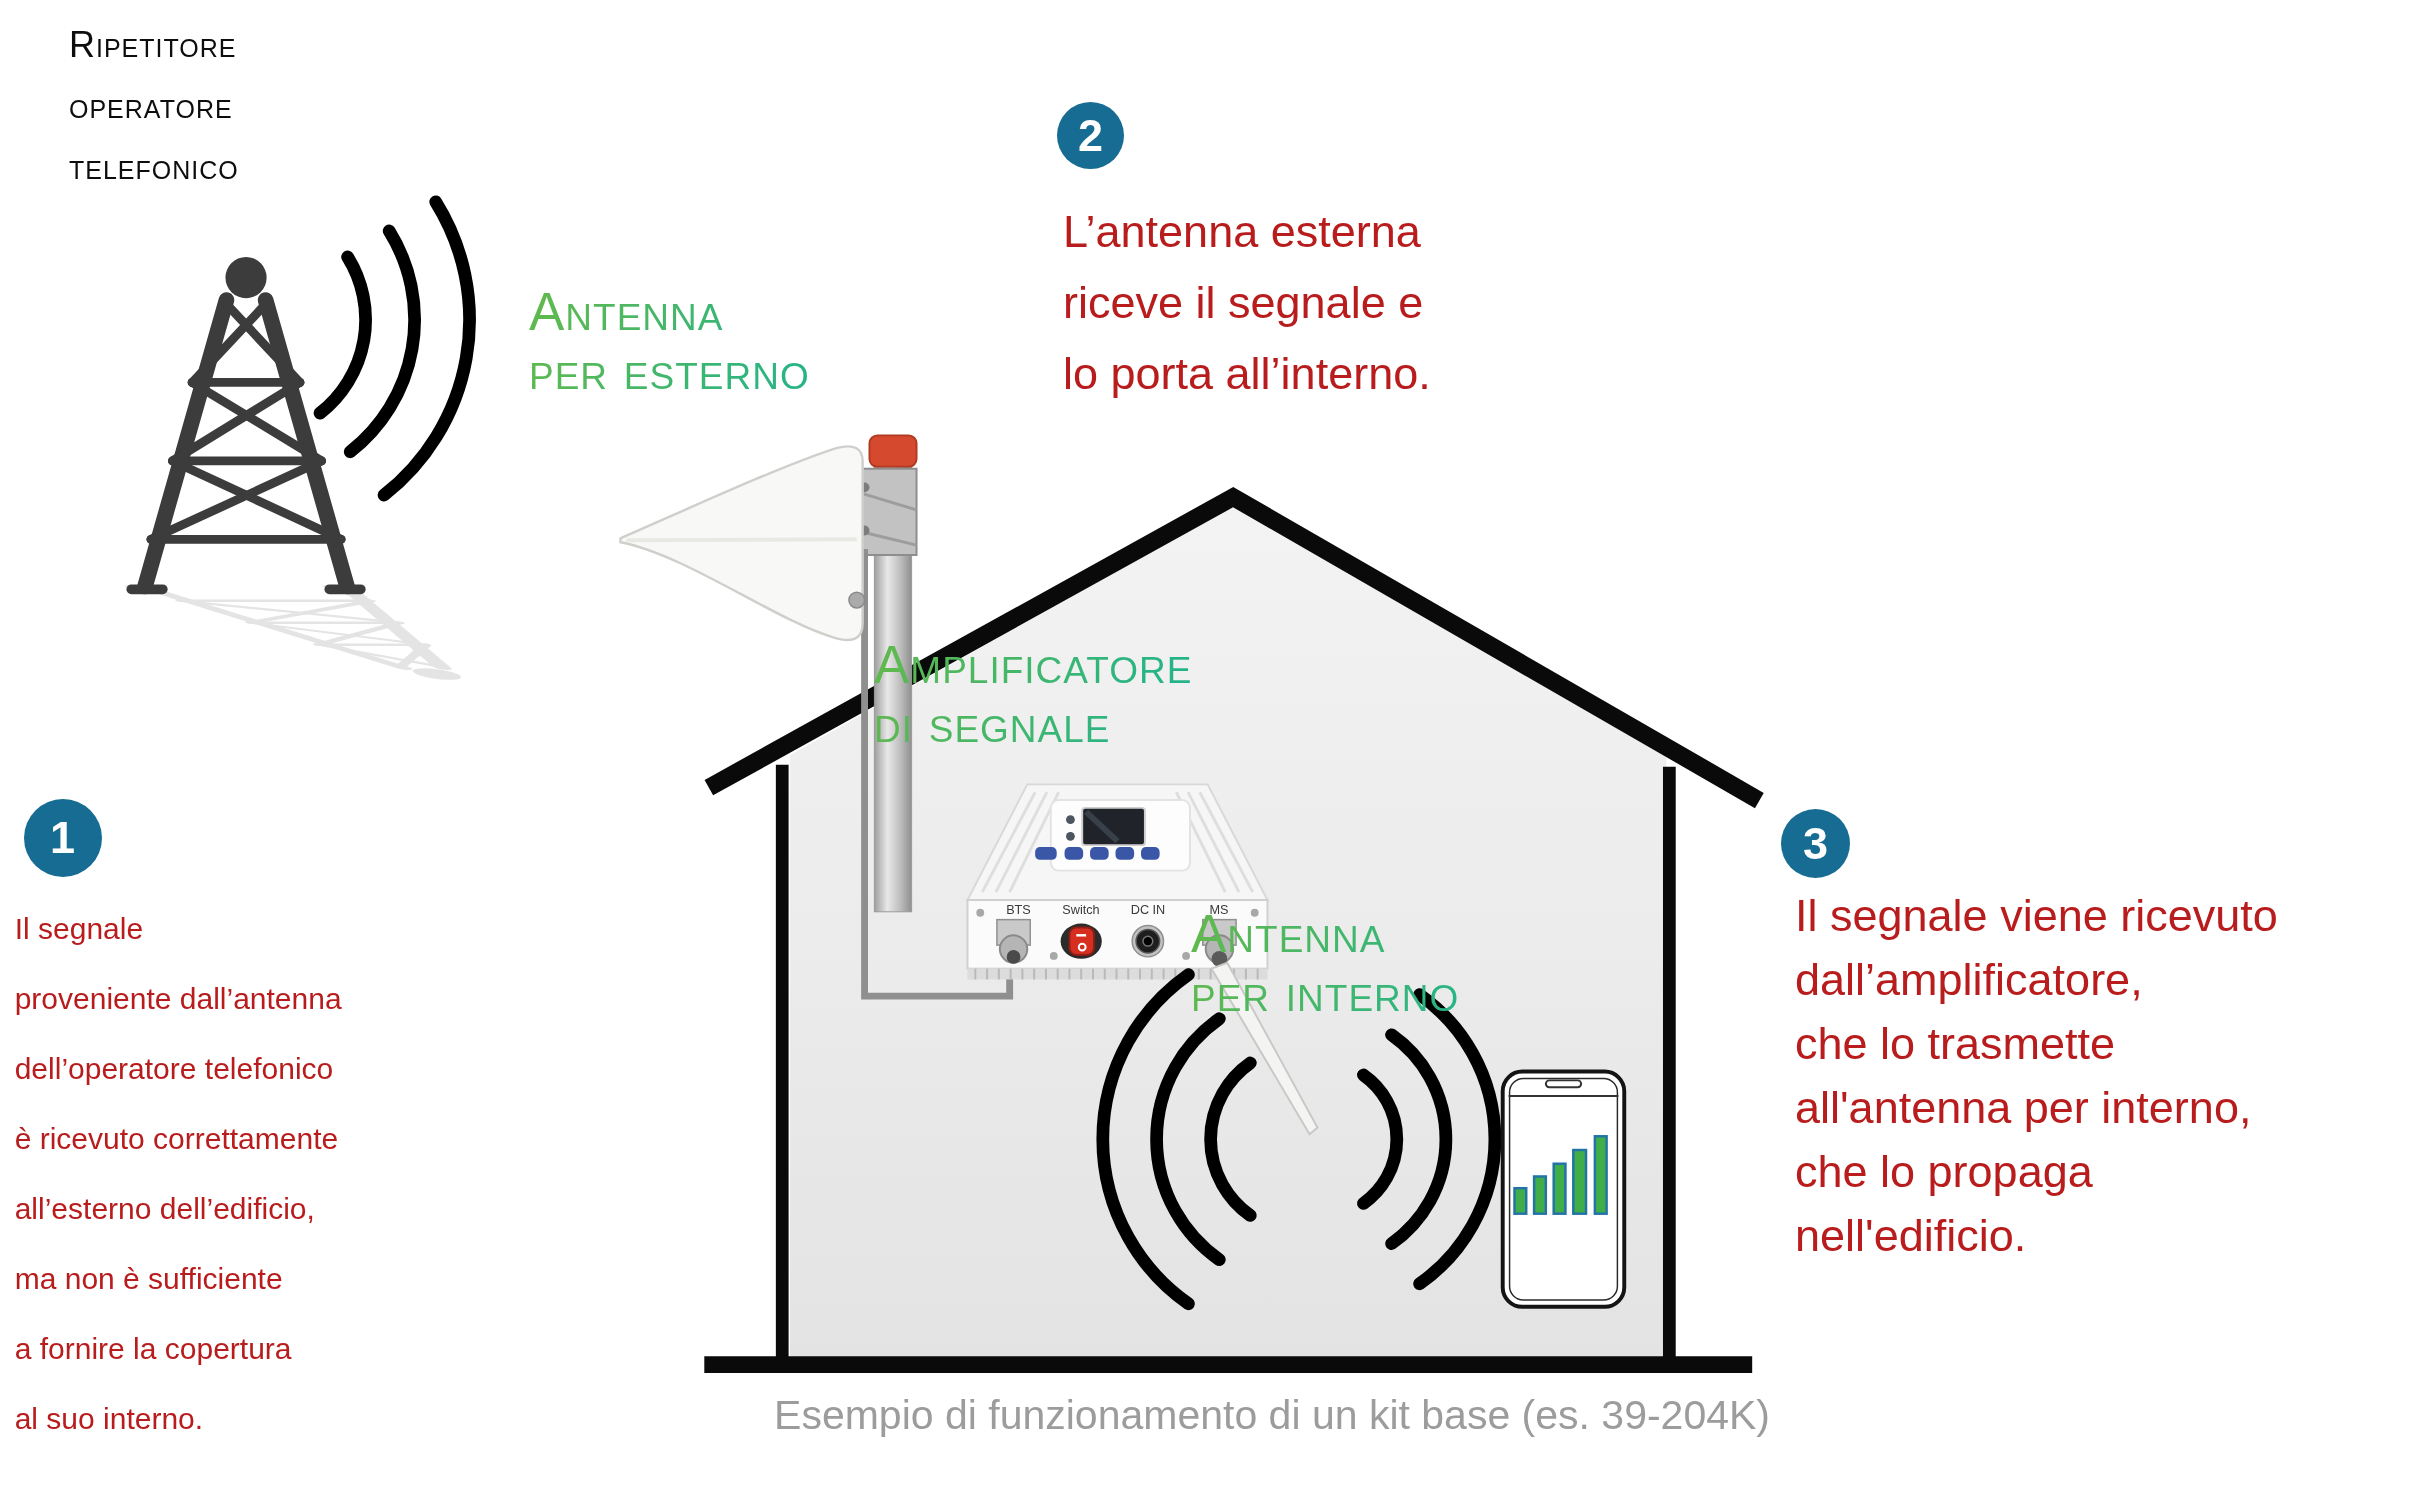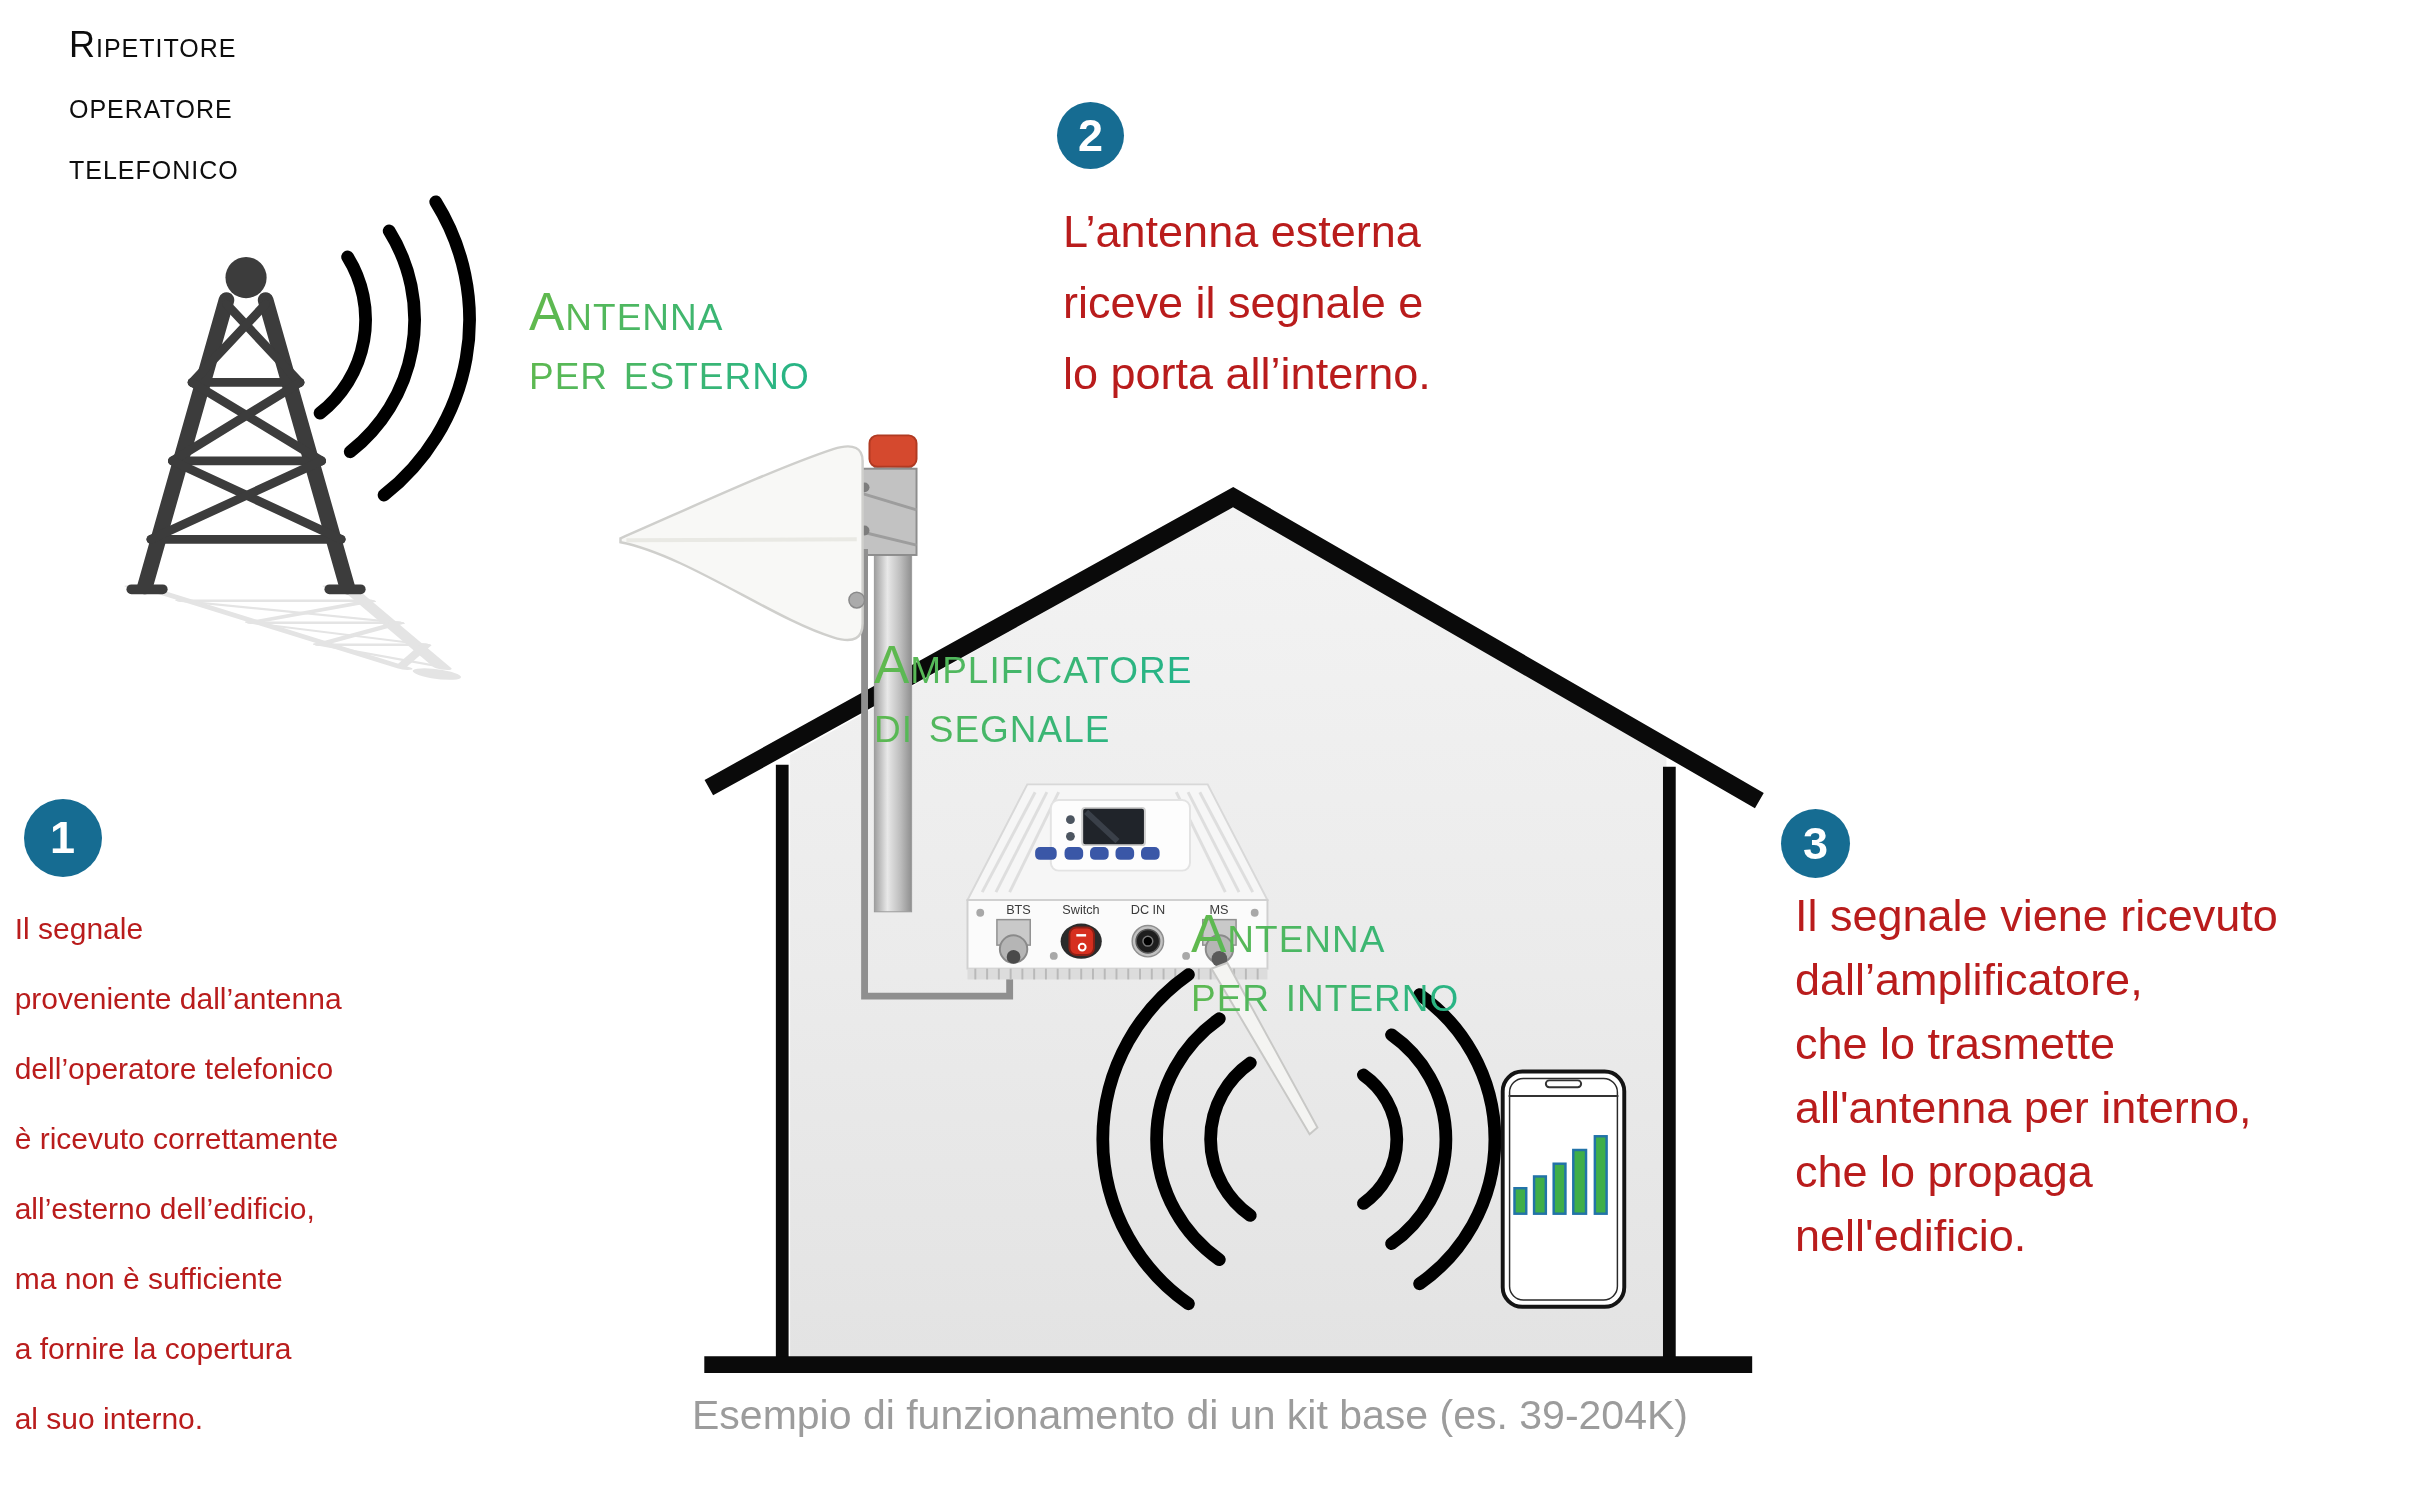--- a/index.html
+++ b/index.html
@@ -43,21 +43,21 @@
   .badge-2 { left:1057px; top:102px; width:67px; height:67px; }
   .badge-3 { left:1781px; top:809px; width:69px; height:69px; }
 
   .step-text { position:absolute; color:#b91c1c; }
   .step-1 { left:14.7px;   top:894px; font-size:30px; line-height:70px; width:608px; }
   .step-2 { left:1063px; top:196px; font-size:45px; line-height:71px; width:608px; }
   .step-3 { left:1795px; top:884px; font-size:45px; line-height:64px; width:627px; }
 
   .caption {
     position:absolute; left:692px; top:1392px; width:1078px;
-    text-align:left; font-size:41px; color:#9c9c9c;
+    text-align:right; font-size:41px; color:#9c9c9c;
   }
 
   .port-label {
     position:absolute; transform:translateX(-50%);
     font-size:12.7px; color:#3a3a3a; top:903px;
   }
   .port-bts    { left:1013px;padding-left:11px; }
   .port-switch { left:1081px; }
   .port-dcin   { left:1148px; }
   .port-ms     { left:1219px; }

